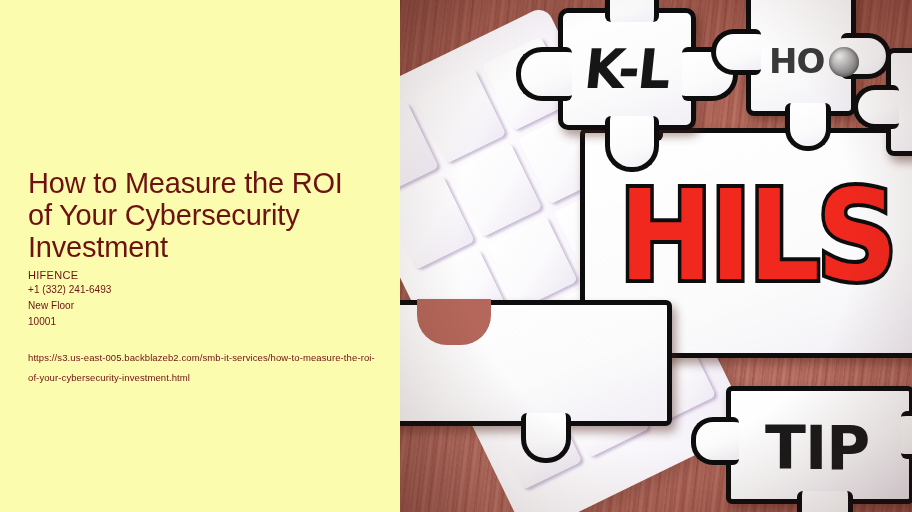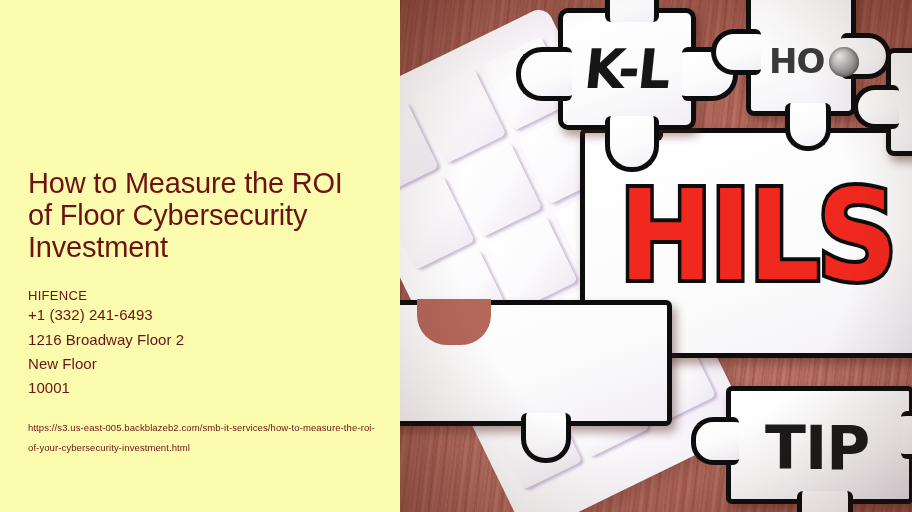--- a/index.html
+++ b/index.html
@@ -31,29 +31,29 @@
   }
   .title {
     font-size:29px;
     line-height:1.10;
     font-weight:400;
     color:#6d1111;
     letter-spacing:-0.2px;
     white-space:pre-line;
   }
   .brand {
-    margin-top:24px;
-    font-size:13px;
+    margin-top:5px;
+    font-size:11px;
     font-weight:400;
     color:#6d1111;
     letter-spacing:0.3px;
     line-height:1.2;
   }
   .contact-line {
-    font-size:15px;
+    font-size:10px;
     color:#6d1111;
     line-height:1.62;
     letter-spacing:0.05px;
   }
   .url {
     margin-top:18px;
     font-size:9.5px;
     color:#6d1111;
     line-height:2.05;
     width:352px;
@@ -247,28 +247,27 @@
 </style>
 </head>
 <body>
 
 <div class="page">
 
   <div class="left-panel">
     <div class="left-inner">
 
       <div class="title">How to Measure the ROI
-of Floor Cybersecurity
+of Your Cybersecurity
 Investment</div>
 
       <div class="brand">HIFENCE</div>
 
       <div class="contact-line">+1 (332) 241-6493</div>
 
-      <div class="contact-line">1216 Broadway Floor 2</div>
 
       <div class="contact-line">New Floor</div>
 
       <div class="contact-line">10001</div>
 
       <div class="url">https://s3.us-east-005.backblazeb2.com/smb-it-services/how-to-measure-the-roi-of-your-cybersecurity-investment.html</div>
 
     </div>
   </div>
 

